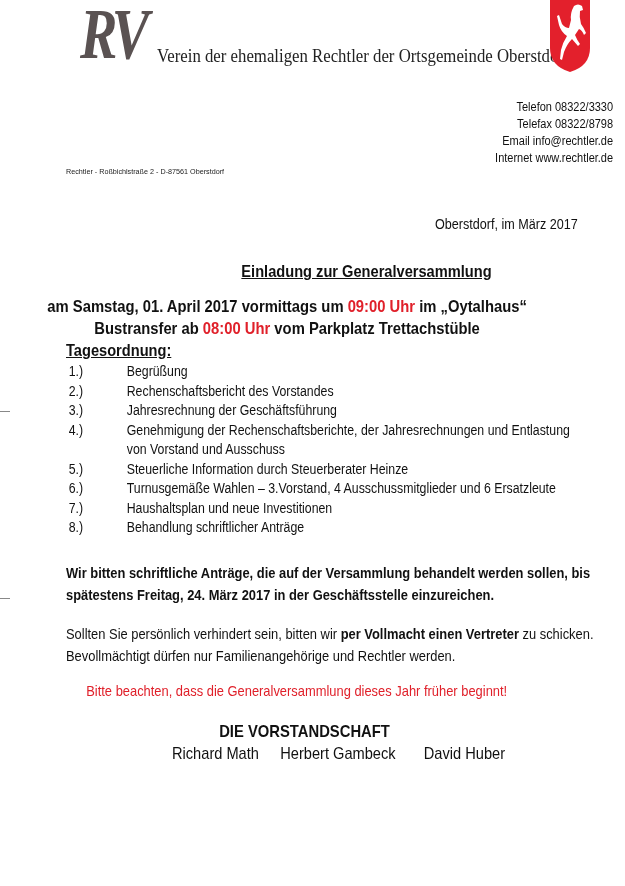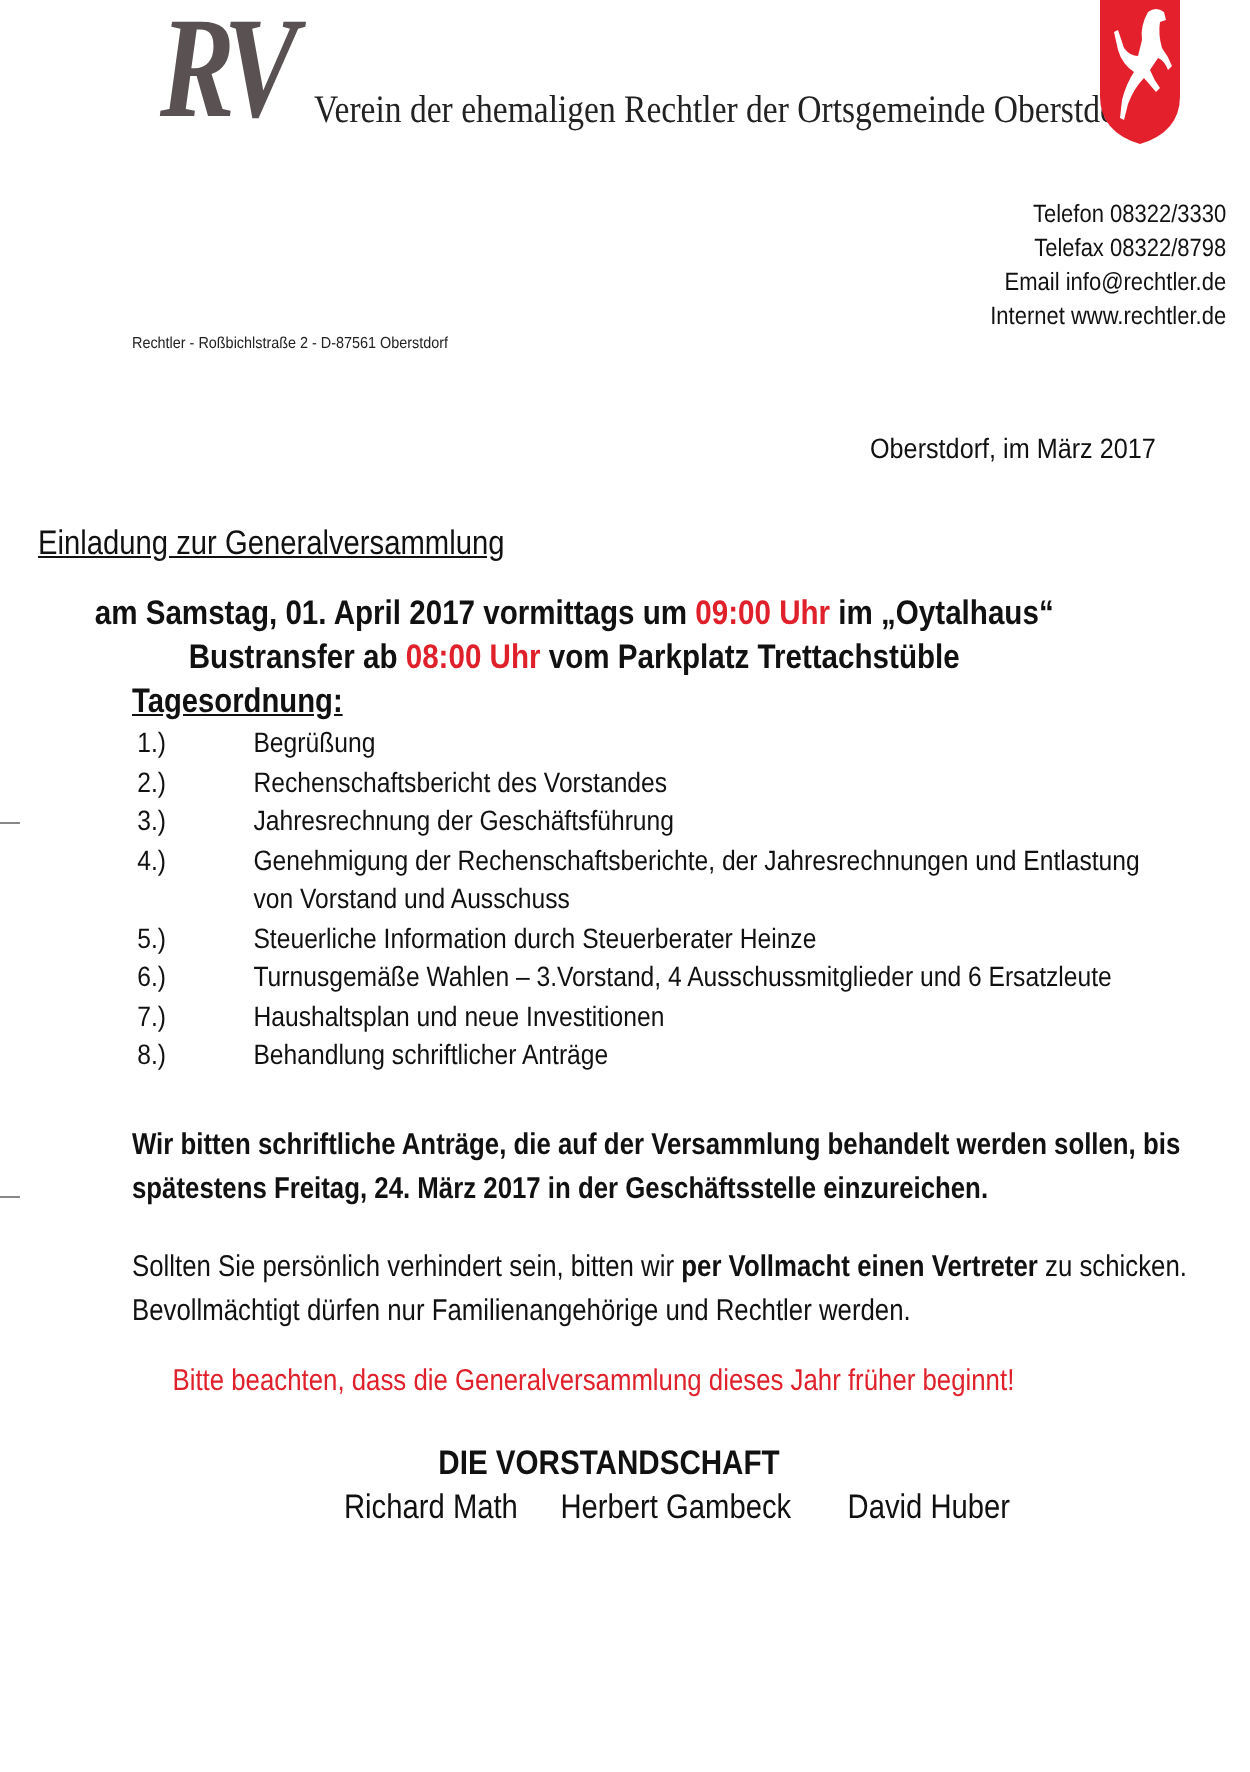--- a/index.html
+++ b/index.html
@@ -25,21 +25,21 @@
   }
   .sender {
     left:66px; top:167px; font-size:8px; color:#222; white-space:nowrap;
     transform:scaleX(0.9); transform-origin:left top;
   }
   .dateline {
     left:435px; top:216px; font-size:14px; color:#111; white-space:nowrap;
     transform:scaleX(0.9); transform-origin:left top;
   }
   .title {
-    left:0; width:512px; top:262px; text-align:left; font-size:17px; font-weight:normal;
+    left:0; width:512px; top:262px; text-align:right; font-size:17px; font-weight:bold;
   }
   .title span { text-decoration:underline; display:inline-block; transform:scaleX(0.86); }
   .event {
     left:0; width:660px; top:296px; text-align:center; font-size:17px; font-weight:bold; line-height:22px;
     transform:scaleX(0.87); transform-origin:left top;
   }
   .red { color:#e0202a; }
   .agenda-heading {
     left:66px; top:341px; font-size:17px; font-weight:bold; text-decoration:underline;
     transform:scaleX(0.86); transform-origin:left top; white-space:nowrap;

